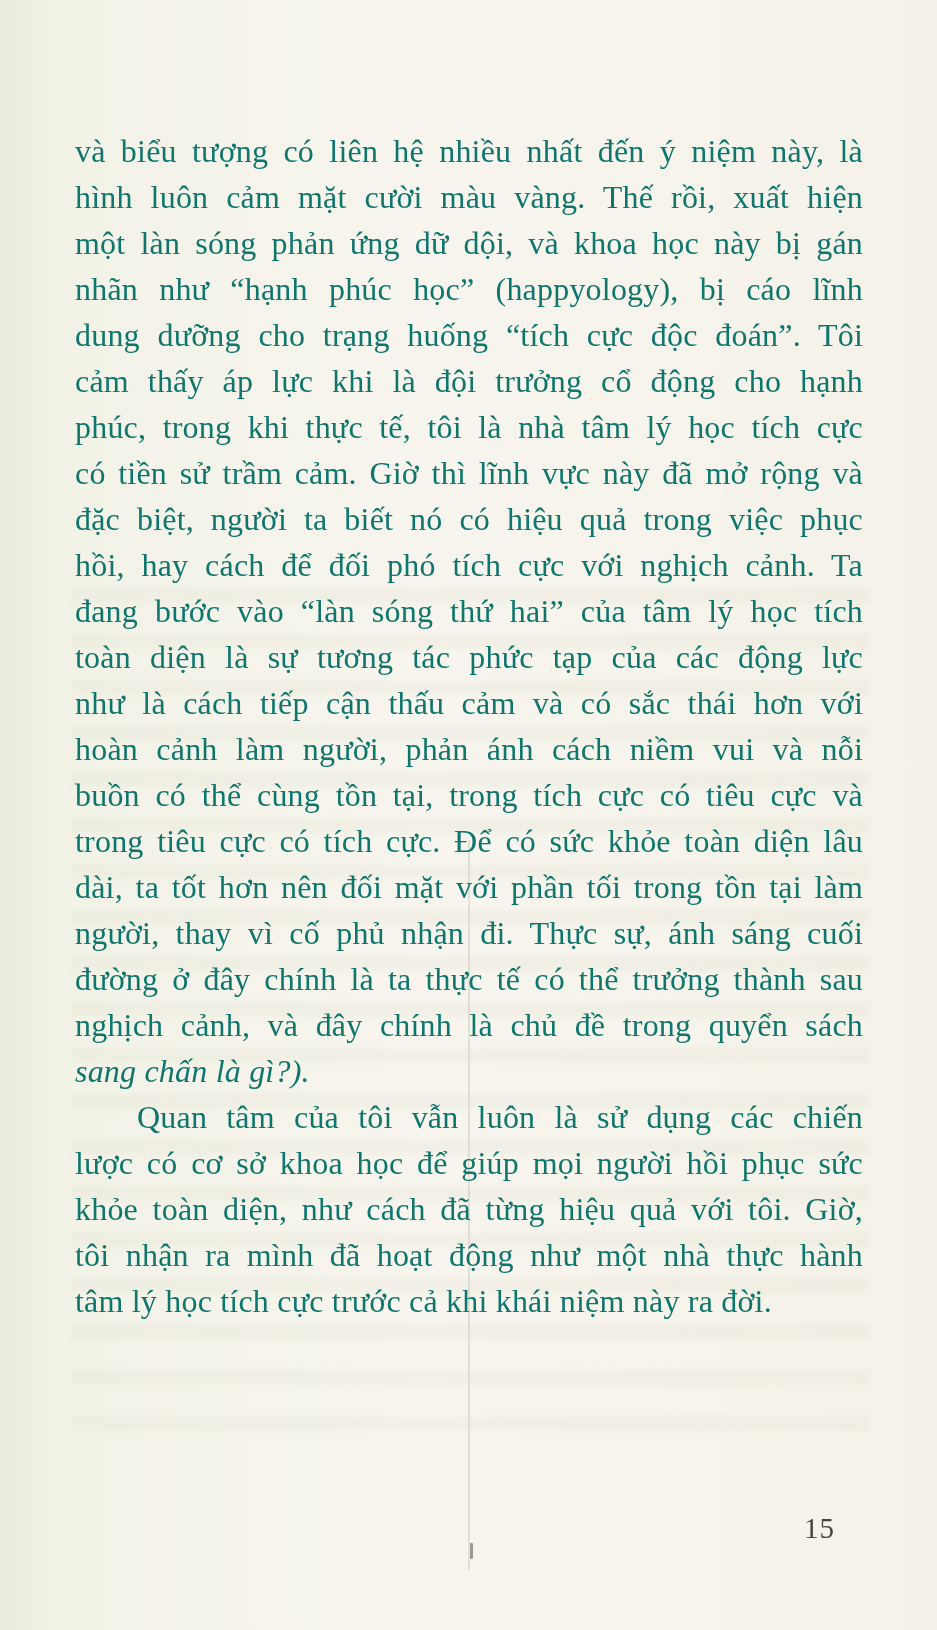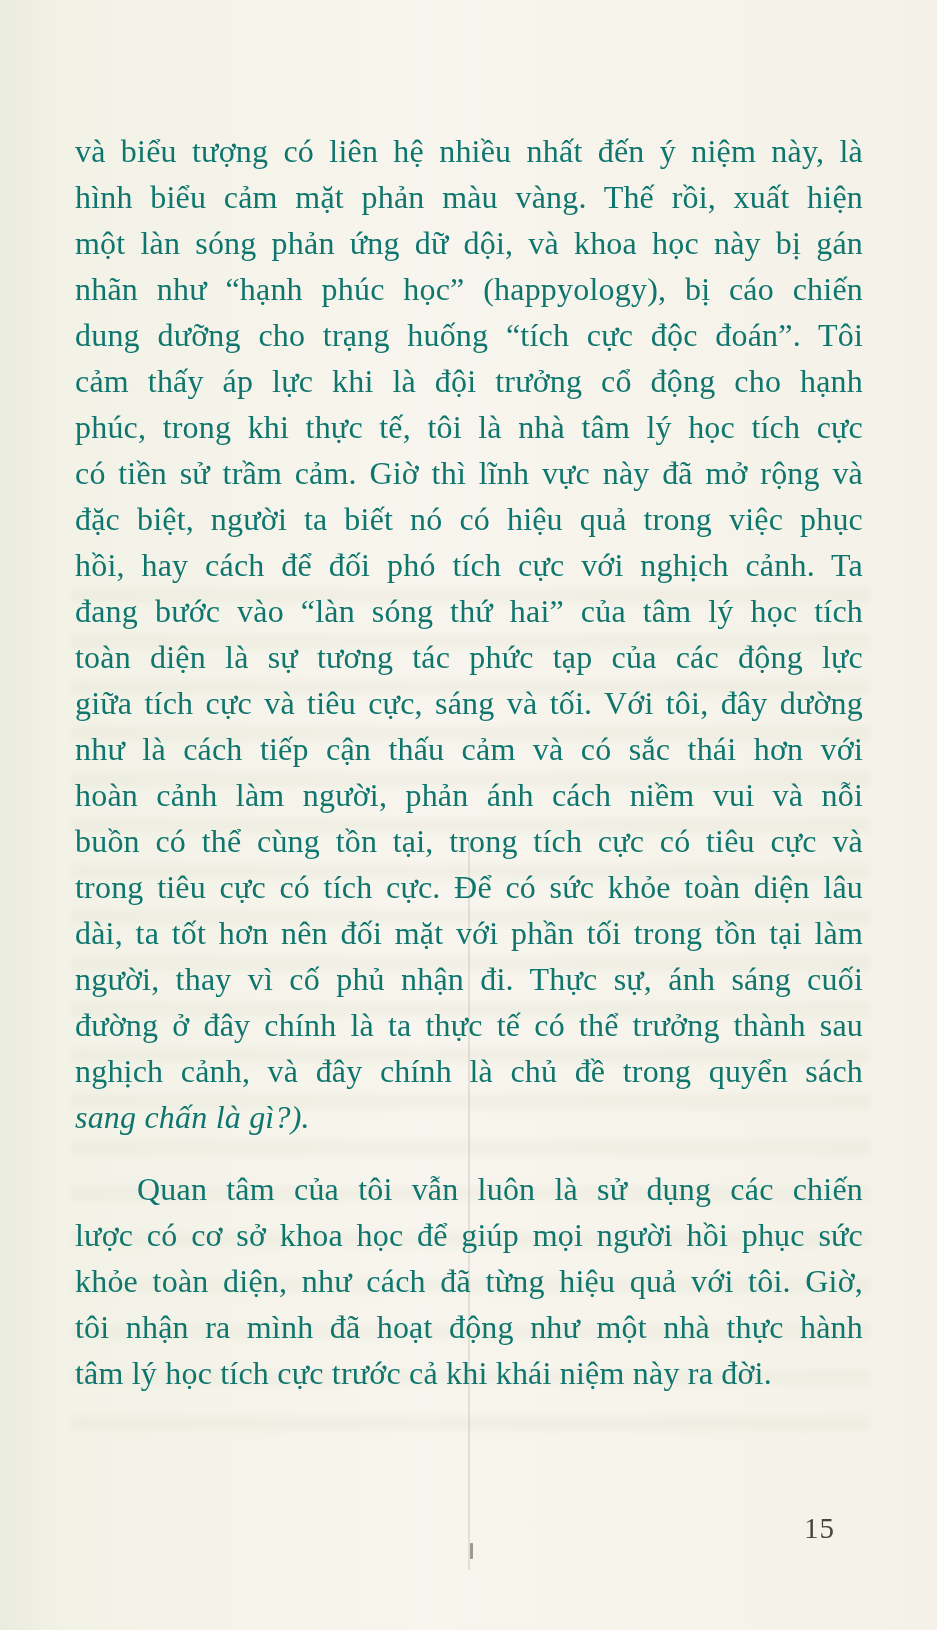--- a/index.html
+++ b/index.html
@@ -23,21 +23,20 @@
     left: 75px;
     top: 128px;
     width: 788px;
     color: #0f766e;
   }
   .para {
     margin: 0;
     padding: 0;
   }
   .para + .para {
-    margin-top: 26px;
   }
   .line {
     font-size: 32px;
     height: 46px;
     line-height: 46px;
     text-align: justify;
     text-align-last: justify;
     white-space: normal;
     letter-spacing: 0.2px;
   }
@@ -102,32 +101,31 @@
 <body>
 
 <div class="page">
   <div class="bleed-overlay"></div>
   <div class="crease"></div>
   <div class="crease-tick"></div>
 
   <div class="text-column">
       <div class="para">
         <div class="line"><span>và biểu tượng có liên hệ nhiều nhất đến ý niệm này, là</span></div>
-        <div class="line"><span>hình biểu cảm mặt phản màu vàng. Thế rồi, xuất hiện</span></div>
+        <div class="line"><span>hình luôn cảm mặt cười màu vàng. Thế rồi, xuất hiện</span></div>
         <div class="line"><span>một làn sóng phản ứng dữ dội, và khoa học này bị gán</span></div>
-        <div class="line"><span>nhãn như “hạnh phúc học” (happyology), bị cáo chiến</span></div>
+        <div class="line"><span>nhãn như “hạnh phúc học” (happyology), bị cáo lĩnh</span></div>
         <div class="line"><span>dung dưỡng cho trạng huống “tích cực độc đoán”. Tôi</span></div>
         <div class="line"><span>cảm thấy áp lực khi là đội trưởng cổ động cho hạnh</span></div>
         <div class="line"><span>phúc, trong khi thực tế, tôi là nhà tâm lý học tích cực</span></div>
         <div class="line"><span>có tiền sử trầm cảm. Giờ thì lĩnh vực này đã mở rộng và</span></div>
         <div class="line"><span>đặc biệt, người ta biết nó có hiệu quả trong việc phục</span></div>
         <div class="line"><span>hồi, hay cách để đối phó tích cực với nghịch cảnh. Ta</span></div>
         <div class="line"><span>đang bước vào “làn sóng thứ hai” của tâm lý học tích</span></div>
         <div class="line"><span>toàn diện là sự tương tác phức tạp của các động lực</span></div>
-        <div class="line"><span>giữa tích cực và tiêu cực, sáng và tối. Với tôi, đây dường</span></div>
         <div class="line"><span>như là cách tiếp cận thấu cảm và có sắc thái hơn với</span></div>
         <div class="line"><span>hoàn cảnh làm người, phản ánh cách niềm vui và nỗi</span></div>
         <div class="line"><span>buồn có thể cùng tồn tại, trong tích cực có tiêu cực và</span></div>
         <div class="line"><span>trong tiêu cực có tích cực. Để có sức khỏe toàn diện lâu</span></div>
         <div class="line"><span>dài, ta tốt hơn nên đối mặt với phần tối trong tồn tại làm</span></div>
         <div class="line"><span>người, thay vì cố phủ nhận đi. Thực sự, ánh sáng cuối</span></div>
         <div class="line"><span>đường ở đây chính là ta thực tế có thể trưởng thành sau</span></div>
         <div class="line"><span>nghịch cảnh, và đây chính là chủ đề trong quyển sách</span></div>
         <div class="line last"><span class="it">sang chấn là gì?).</span></div>
       </div>

